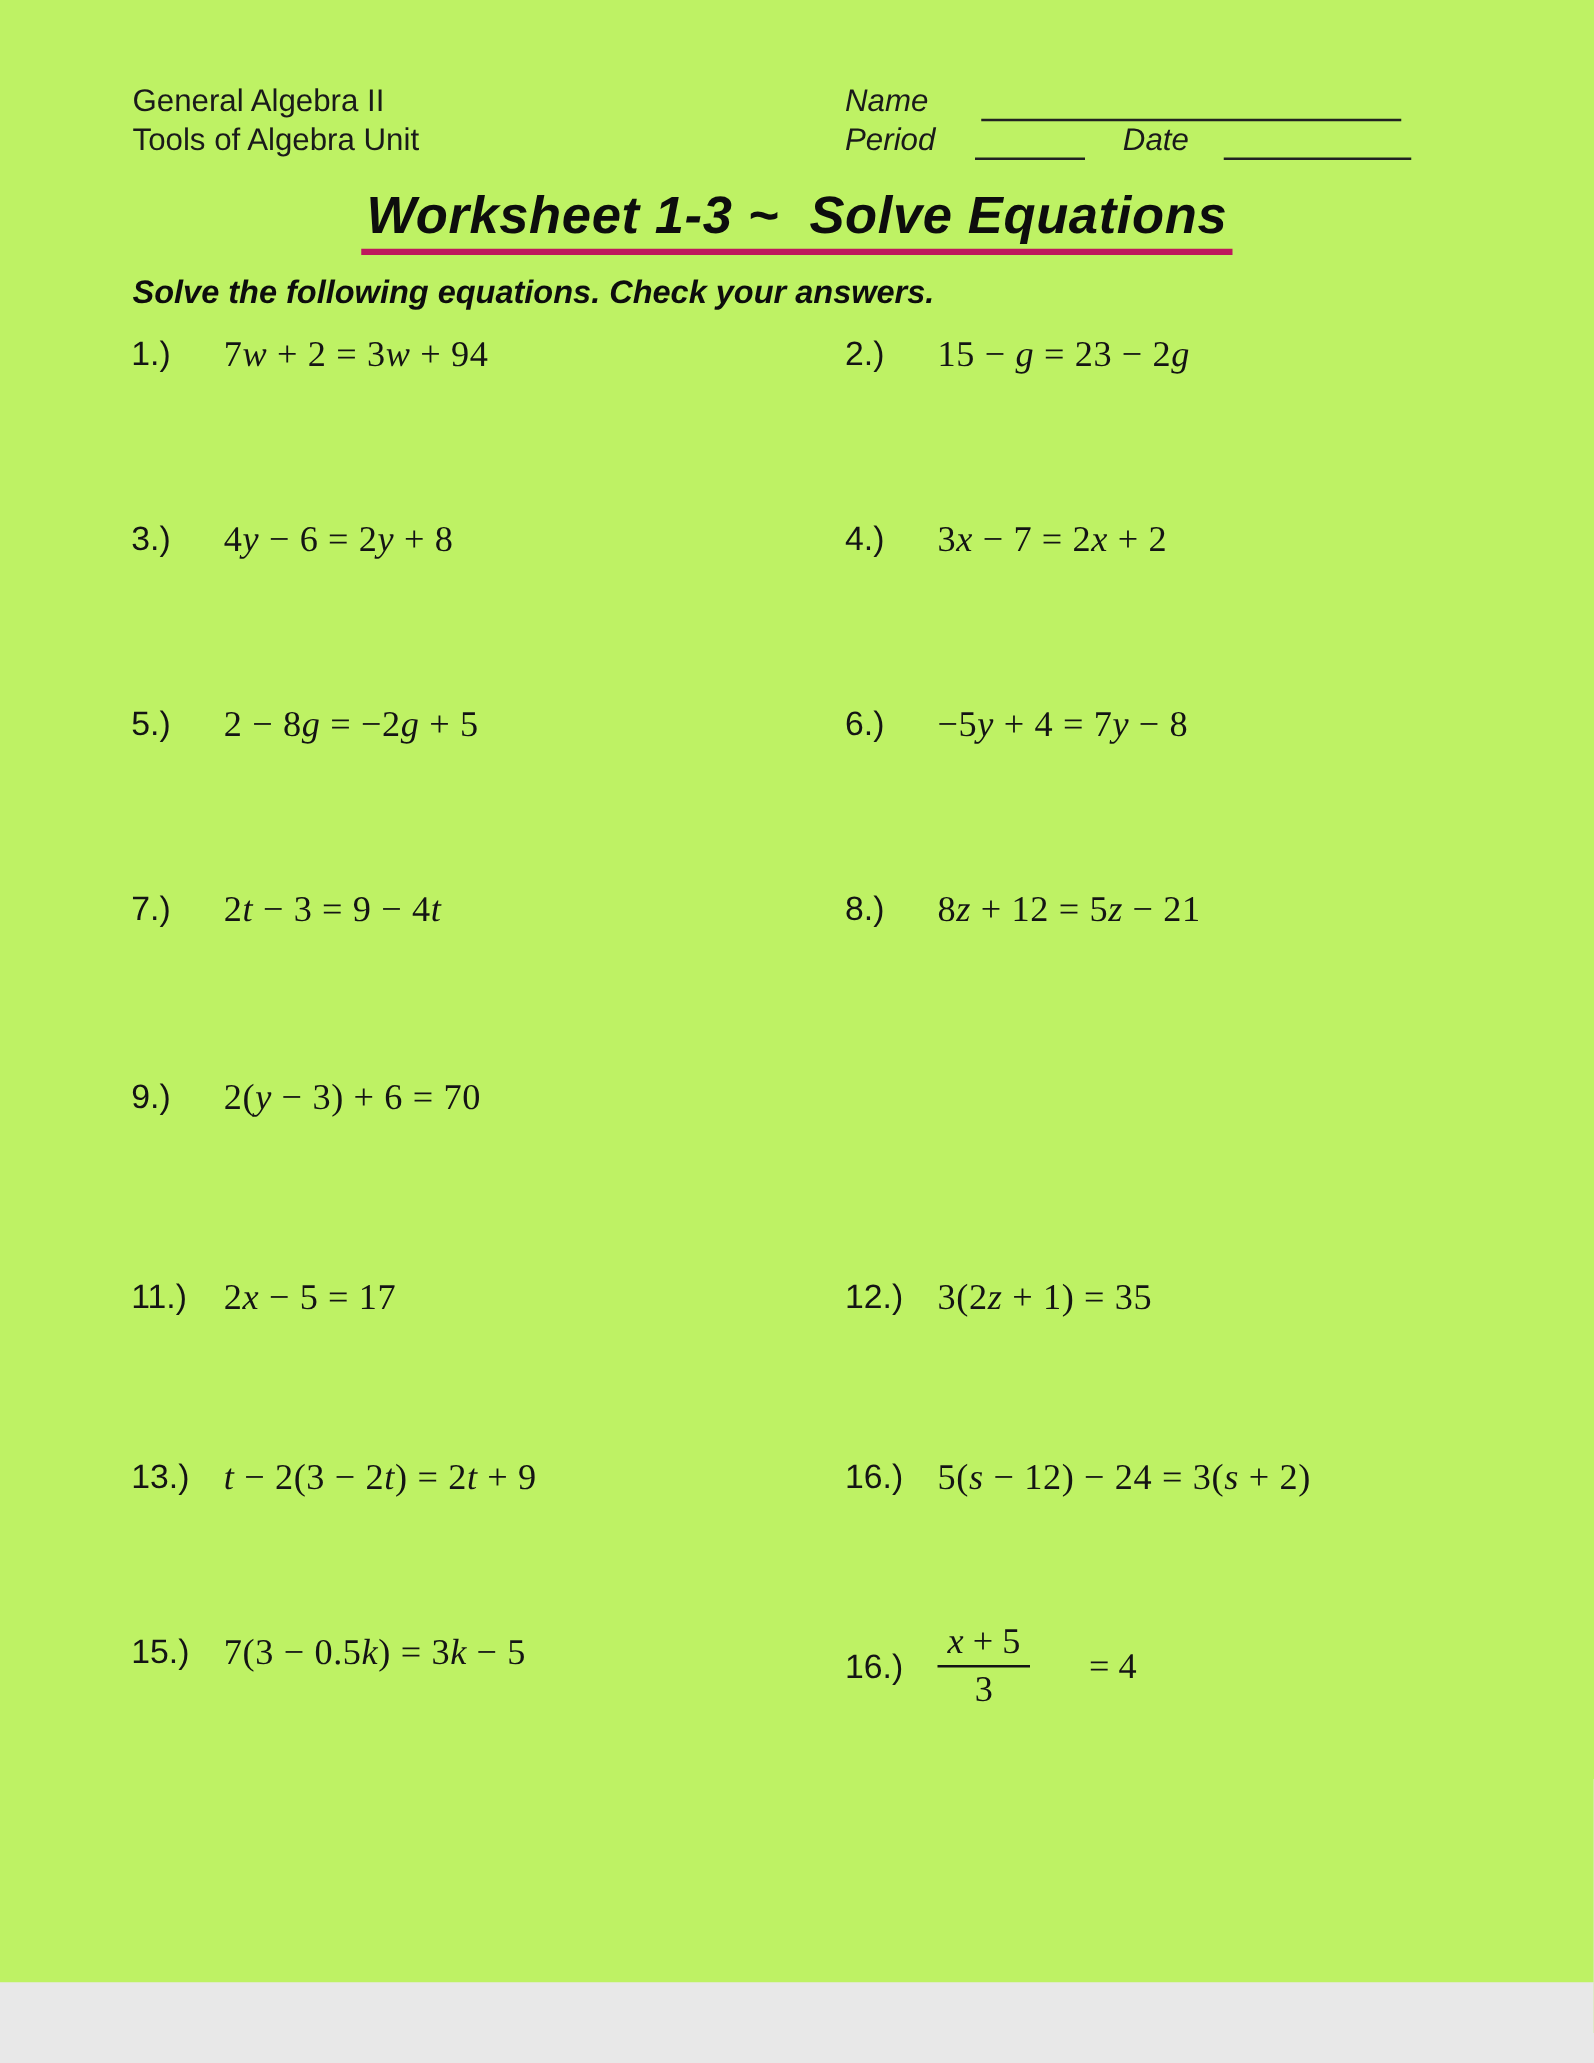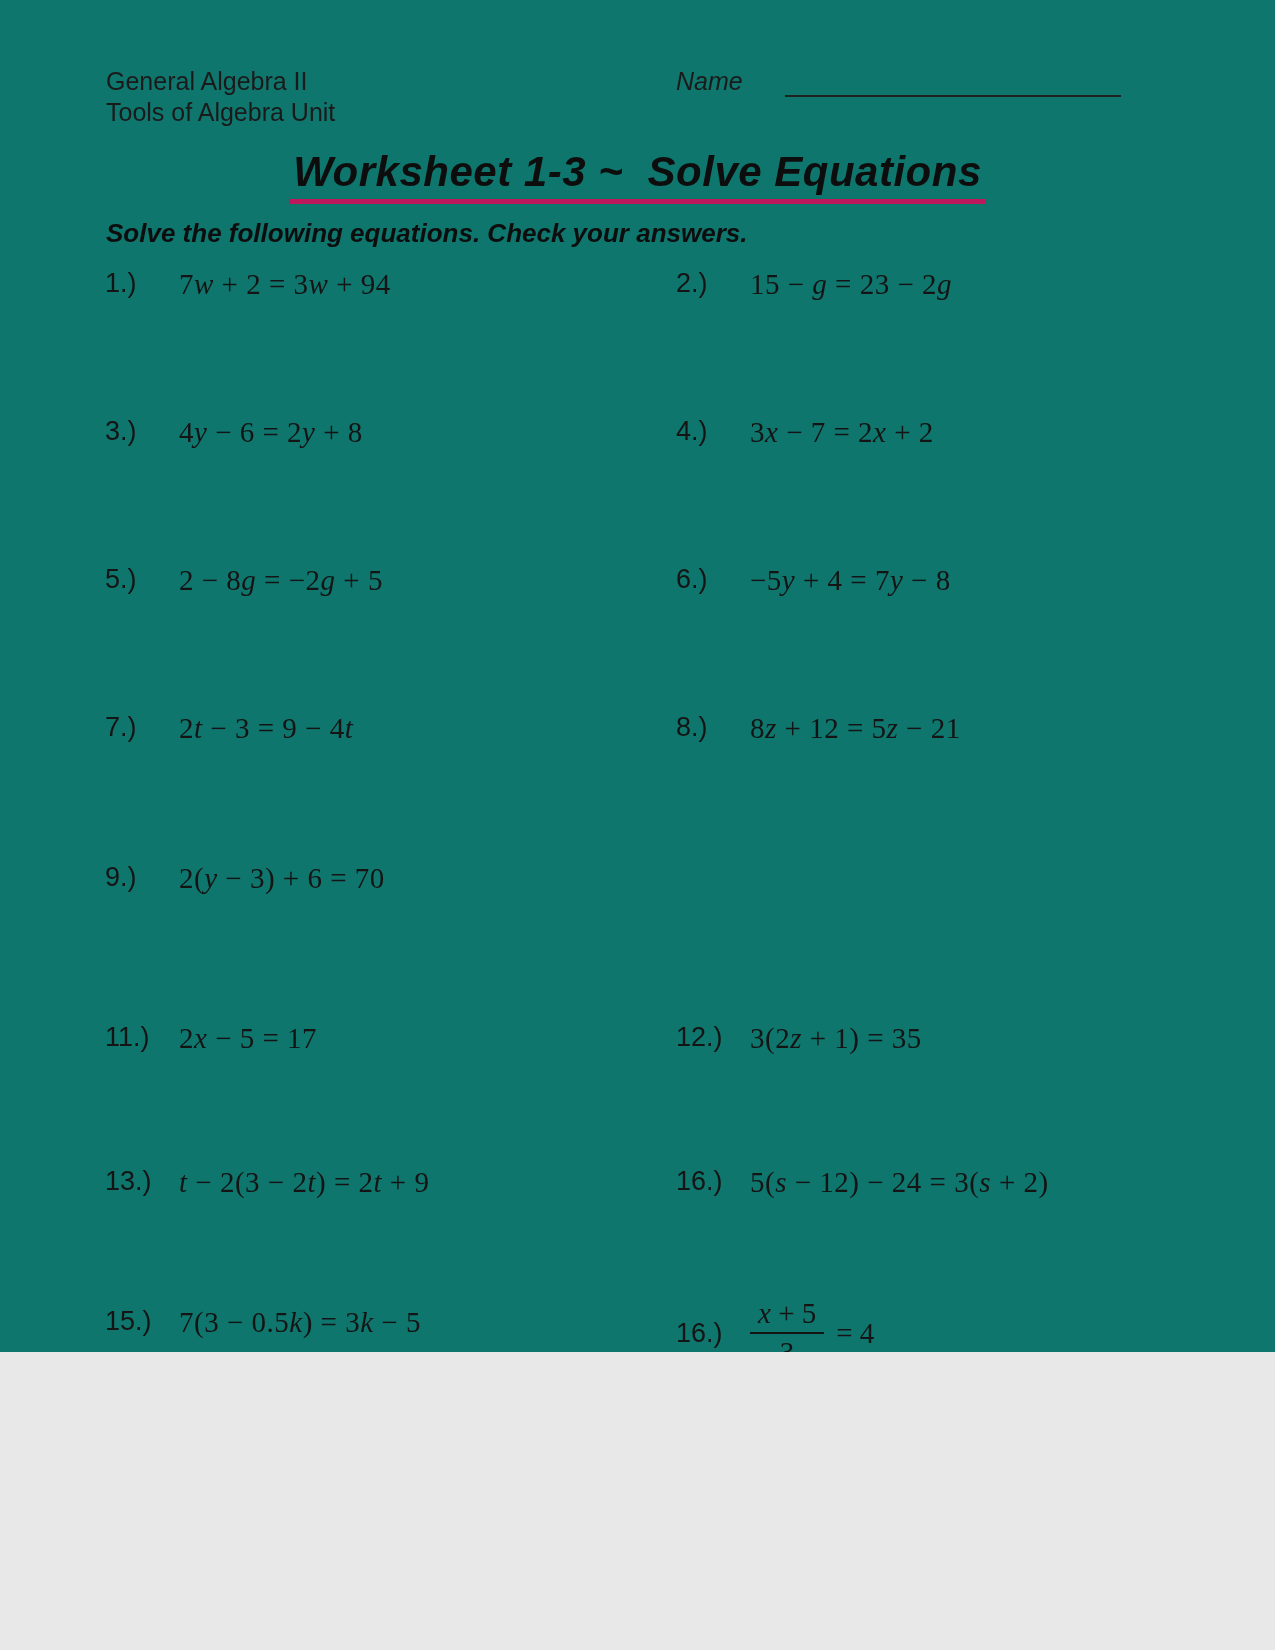--- a/index.html
+++ b/index.html
@@ -3,23 +3,23 @@
 <meta charset="utf-8">
 <style>
   html, body {
     margin: 0;
     padding: 0;
     background: #e8e8e8;
   }
   .page {
     position: relative;
     width: 1275px;
-    height: 1352px;
+    height: 1586px;
     margin: 0 auto;
-    background: #0f766e;
+    background: #bef264;
     color: #111;
     overflow: hidden;
     font-family: "Liberation Sans", sans-serif;
   }
   
   .hdr-left {
     position: absolute;
     left: 106px;
     top: 66px;
     font-size: 25px;
@@ -116,20 +116,21 @@
     height: 110px;
     align-items: center;
   }
   
   .frac-eq {
     display: flex;
     align-items: center;
     font-family: "Liberation Serif", serif;
     font-size: 29px;
     color: #141414;
+    gap: 35px;
   }
   .frac {
     display: inline-flex;
     flex-direction: column;
     align-items: center;
     margin-right: 12px;
   }
   .frac .num {
     padding: 0 8px 2px 8px;
     border-bottom: 2px solid #141414;
@@ -145,20 +146,26 @@
 
   <div class="hdr-left">
     <div>General Algebra II</div>
     <div>Tools of Algebra Unit</div>
   </div>
 
   <div class="hdr-right">
     <div class="hdr-row">
       <span>Name</span>
       <span class="blank name-line"></span>
+    </div>
+    <div class="hdr-row">
+      <span>Period</span>
+      <span class="blank period-line"></span>
+      <span class="date-label">Date</span>
+      <span class="blank date-line"></span>
     </div>
   </div>
 
   <div class="title-wrap">
     <span class="title">Worksheet 1-3 ~  Solve Equations</span>
   </div>
 
   <div class="instruction">Solve the following equations. Check your answers.</div>
 
   <div class="problem col-l row-0">

